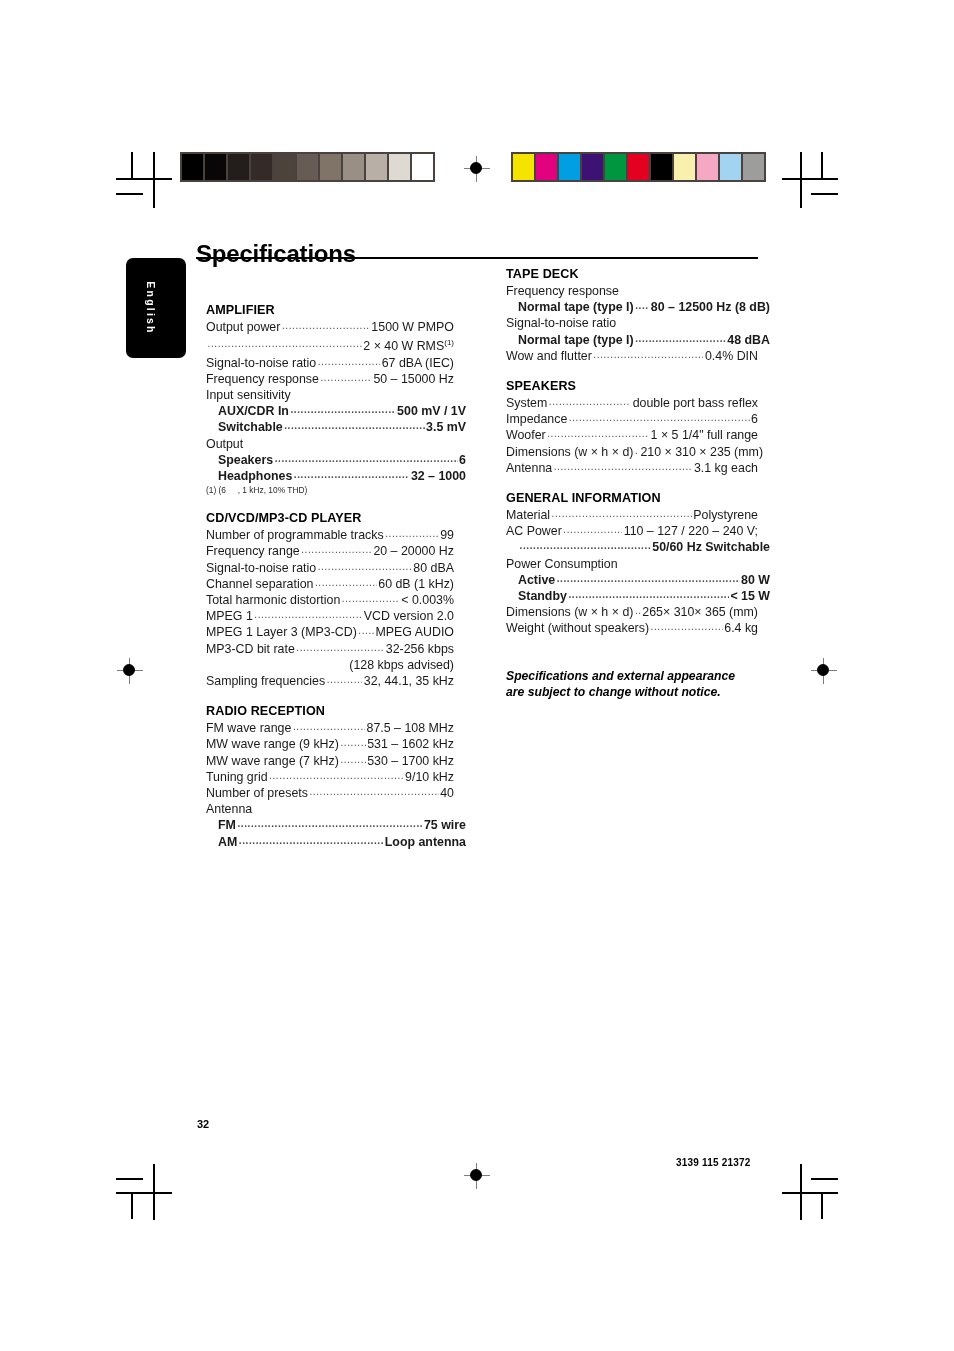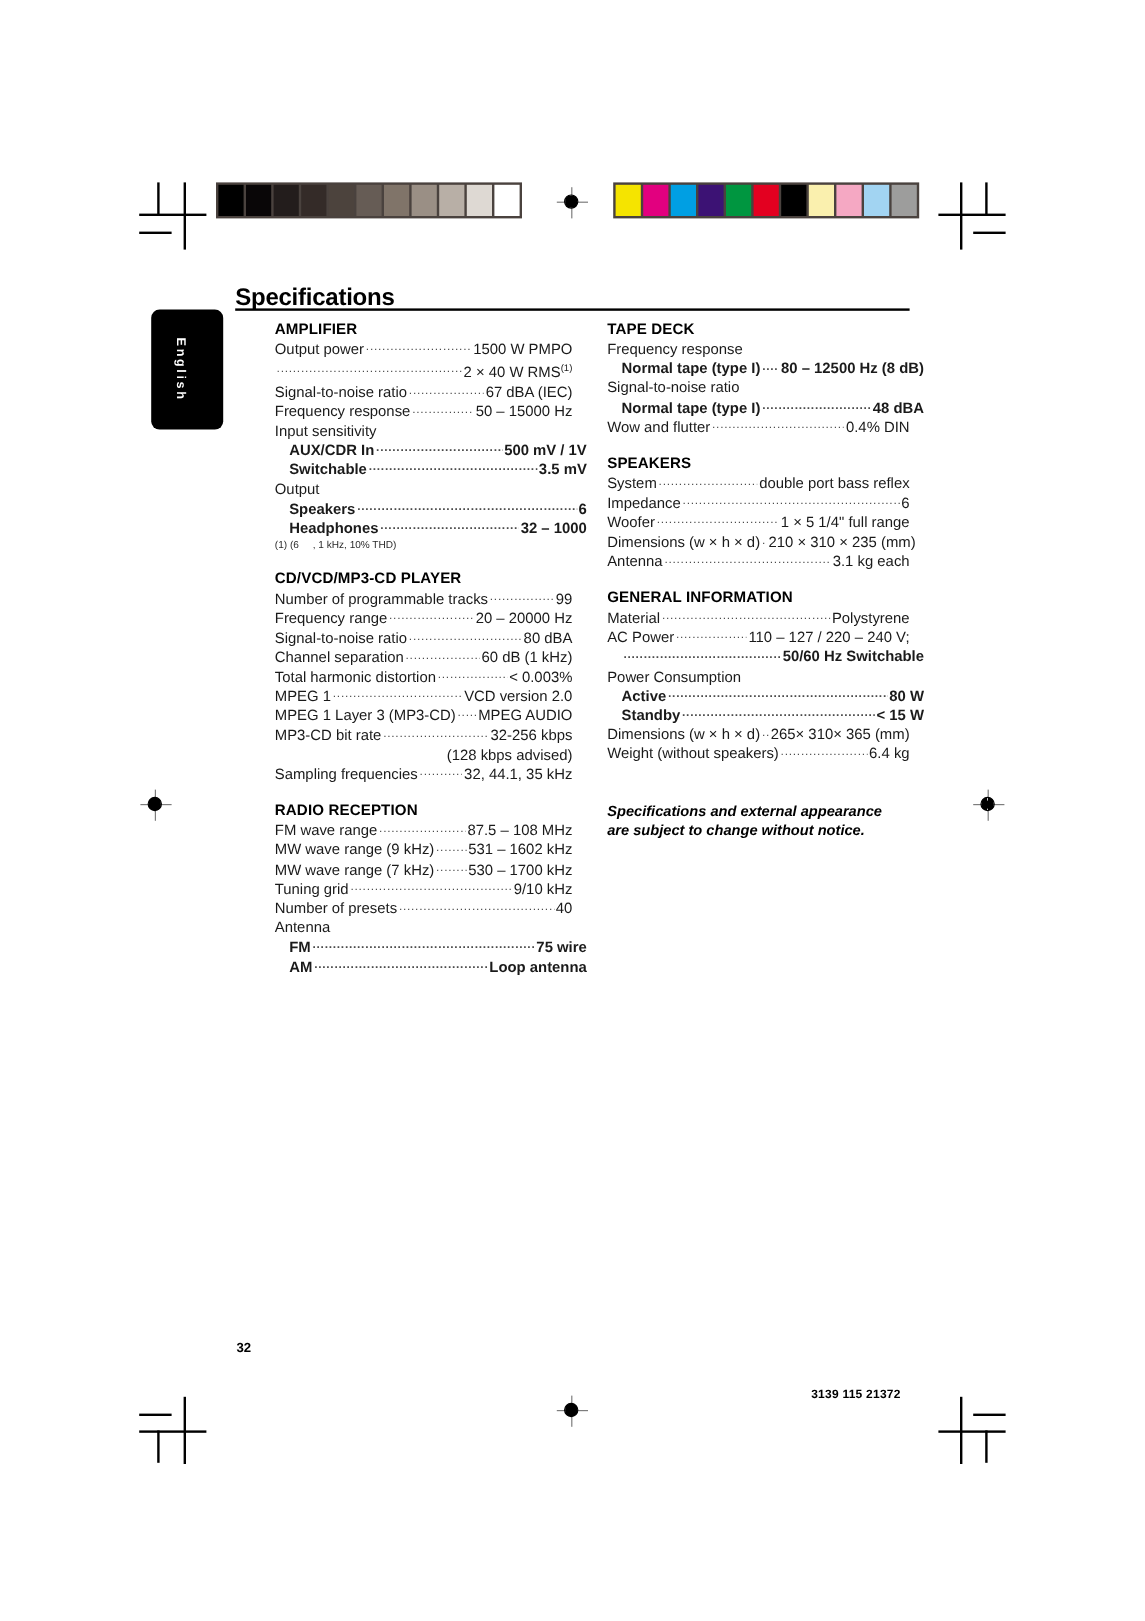--- a/index.html
+++ b/index.html
@@ -64,21 +64,21 @@
   .patch-strip .patch {
     width: 21px;
     height: 26px;
   }
 
   
   .page-title {
     position: absolute;
     left: 196px;
     top: 224px;
-    font-size: 20px;
+    font-size: 24px;
     font-weight: bold;
     letter-spacing: -0.2px;
   }
   .title-rule {
     position: absolute;
     left: 196px;
     top: 257px;
     width: 562px;
     height: 2.4px;
     background: #000;
@@ -106,21 +106,21 @@
     letter-spacing: 2.2px;
   }
 
   .col {
     position: absolute;
     top: 266px;
     font-size: 12.4px;
     line-height: 16.2px;
     color: #1a1a1a;
   }
-  .col-left  { left: 229px; width: 248px; }
+  .col-left  { left: 206px; width: 248px; margin-top: 36px; }
   .col-right { left: 506px; width: 252px; }
 
   h2.sec {
     font-size: 12.6px;
     font-weight: bold;
     color: #000;
     margin: 0;
     line-height: 17px;
     letter-spacing: 0.1px;
   }

